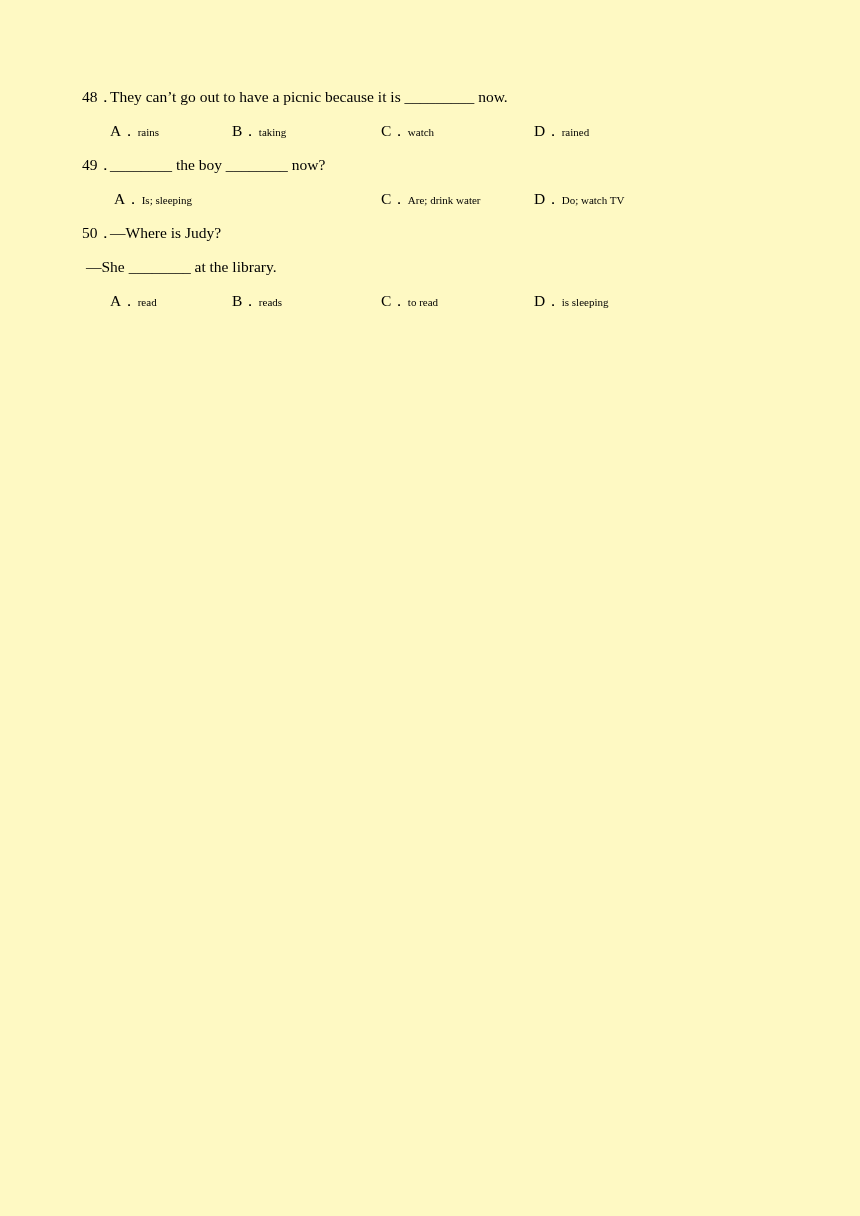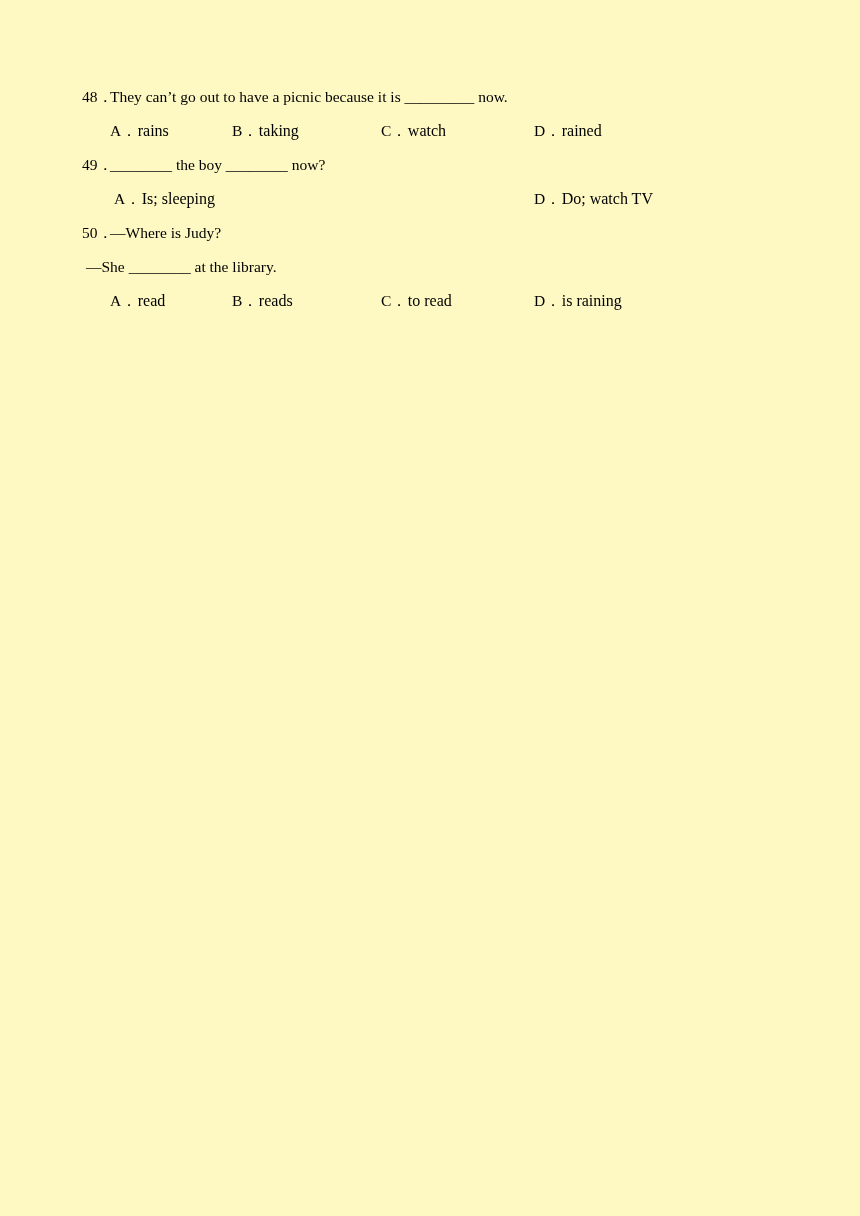--- a/index.html
+++ b/index.html
@@ -72,21 +72,21 @@
     white-space: nowrap;
   }
   .opt .opt-letter {
     font-size: 15.5px;
   }
   .opt .opt-sep {
     letter-spacing: 0;
     padding-right: 1px;
   }
   .opt .opt-text {
-    font-size: 16px;
+    font-size: 11px;
   }
 
   
   .options.cols-wide .opt.a { left: 28px;  }
   .options.cols-wide .opt.b { left: 150px; }
   .options.cols-wide .opt.c { left: 299px; }
   .options.cols-wide .opt.d { left: 452px; }
 
   
   .options.cols-narrow .opt.a { left: 32px;  }
@@ -106,27 +106,28 @@
           <span class="opt a"><span class="opt-letter">A</span><span class="opt-sep">．</span><span class="opt-text">rains</span></span>
           <span class="opt b"><span class="opt-letter">B</span><span class="opt-sep">．</span><span class="opt-text">taking</span></span>
           <span class="opt c"><span class="opt-letter">C</span><span class="opt-sep">．</span><span class="opt-text">watch</span></span>
           <span class="opt d"><span class="opt-letter">D</span><span class="opt-sep">．</span><span class="opt-text">rained</span></span>
         </div>
       </div>
       <div class="question">
         <div class="q-line"><span class="q-num">49．</span><span class="q-text">________ the boy ________ now?</span></div>
         <div class="options cols-narrow">
           <span class="opt a"><span class="opt-letter">A</span><span class="opt-sep">．</span><span class="opt-text">Is; sleeping</span></span>
+          <span class="opt c"><span class="opt-letter">C</span><span class="opt-sep">．</span><span class="opt-text">Are; drink water</span></span>
           <span class="opt d"><span class="opt-letter">D</span><span class="opt-sep">．</span><span class="opt-text">Do; watch TV</span></span>
         </div>
       </div>
       <div class="question">
         <div class="q-line"><span class="q-num">50．</span><span class="q-text">—Where is Judy?</span></div>
         <div class="q-line flush"><span class="q-text">—She ________ at the library.</span></div>
         <div class="options cols-wide">
           <span class="opt a"><span class="opt-letter">A</span><span class="opt-sep">．</span><span class="opt-text">read</span></span>
           <span class="opt b"><span class="opt-letter">B</span><span class="opt-sep">．</span><span class="opt-text">reads</span></span>
           <span class="opt c"><span class="opt-letter">C</span><span class="opt-sep">．</span><span class="opt-text">to read</span></span>
-          <span class="opt d"><span class="opt-letter">D</span><span class="opt-sep">．</span><span class="opt-text">is raining</span></span>
+          <span class="opt d"><span class="opt-letter">D</span><span class="opt-sep">．</span><span class="opt-text">is sleeping</span></span>
         </div>
       </div>
     </div>
 </div>
 
 </body></html>

